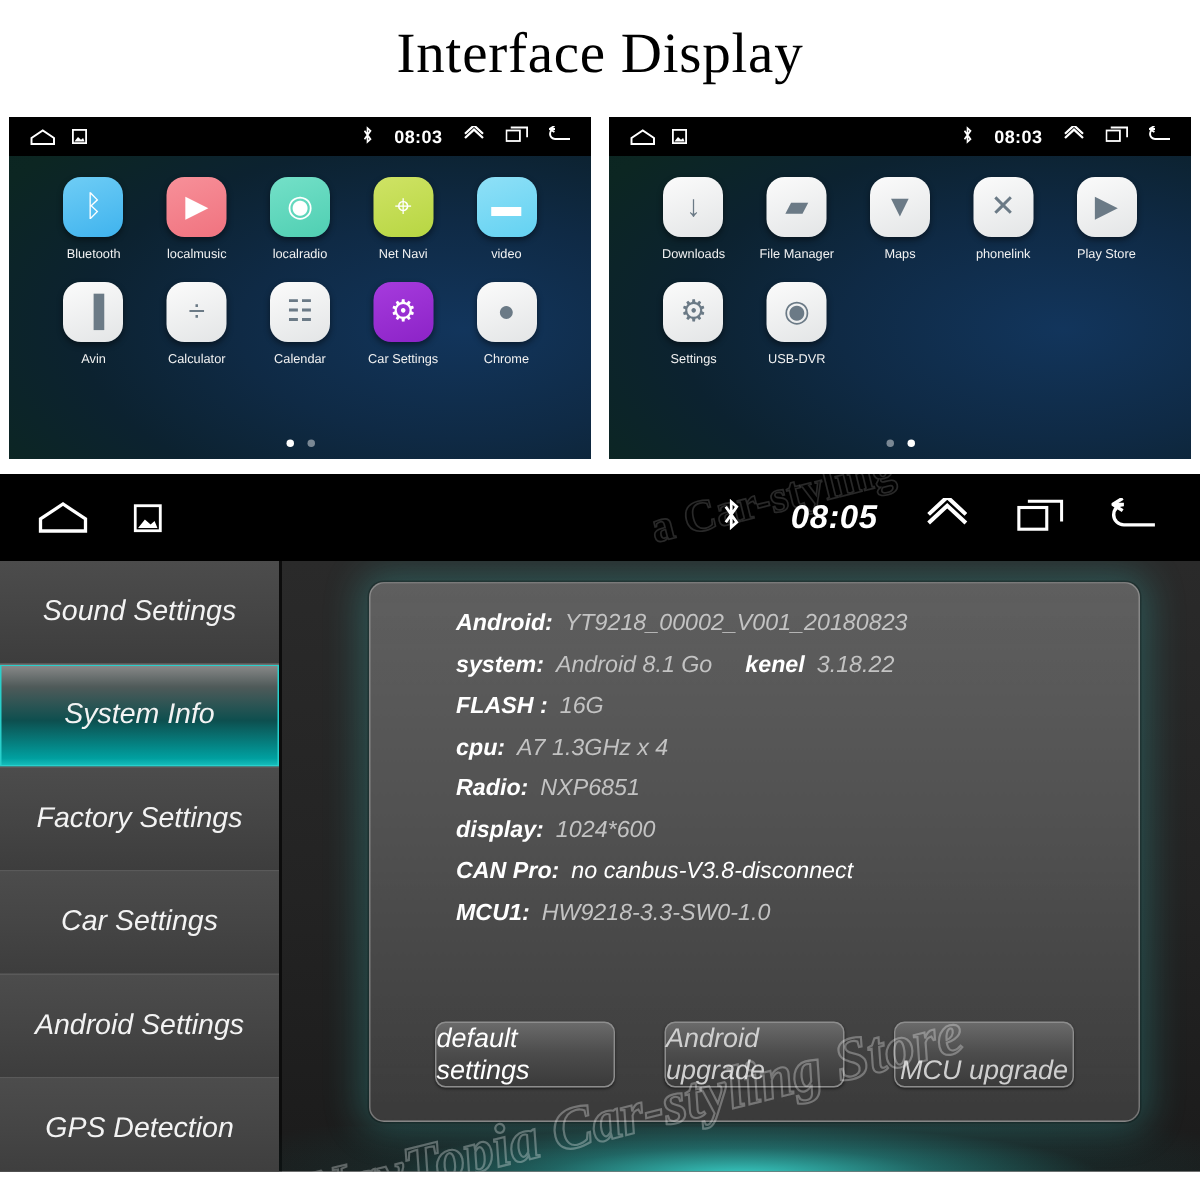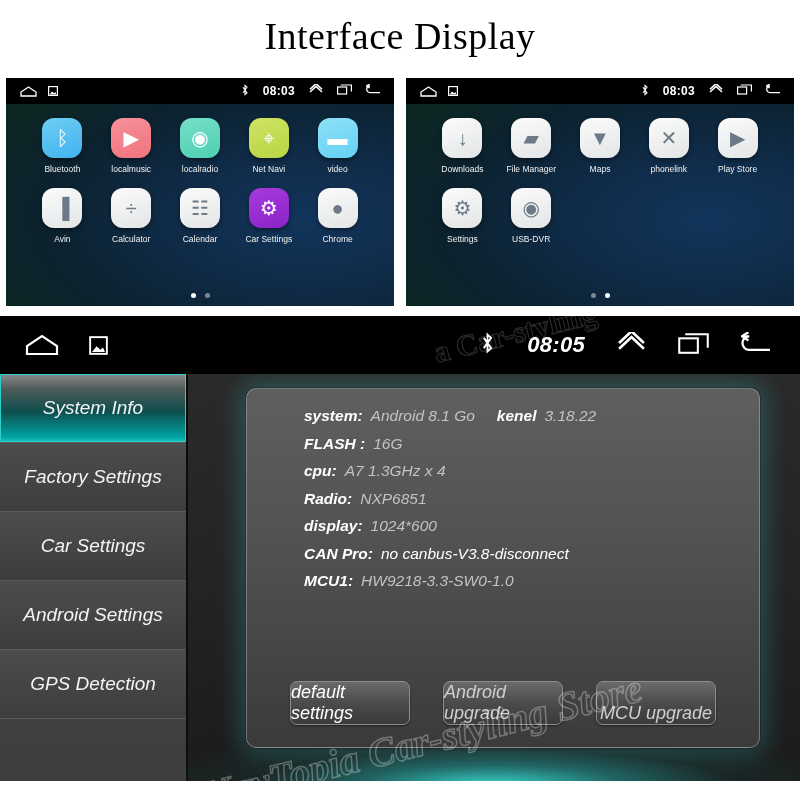--- a/index.html
+++ b/index.html
@@ -383,40 +383,47 @@
         <svg class="ic" width="31" height="21" viewBox="0 0 15 10">
             <path d="M14 8.6 L4 8.6 A3.3 3.3 0 0 1 4 2 L1 2" fill="none" stroke="#fff" stroke-width="1.1"></path>
             <path d="M3.6 0 L0.4 2 L3.6 4" fill="none" stroke="#fff" stroke-width="1.1"></path>
           </svg>
       </span>
     </div>
   </div>
 
   <div class="panel-body">
     <div class="sidebar" id="sidebar">
+        <div class="side-item">
+          <span>Sound Settings</span>
+        </div>
         <div class="side-item sel">
           <span>System Info</span>
         </div>
         <div class="side-item">
           <span>Factory Settings</span>
         </div>
         <div class="side-item">
           <span>Car Settings</span>
         </div>
         <div class="side-item">
           <span>Android Settings</span>
         </div>
         <div class="side-item">
           <span>GPS Detection</span>
         </div>
       </div>
 
     <div class="content">
       <div class="card">
         <div class="info-list" id="info-list">
+            <div class="info-row">
+              <span class="k">Android:</span>
+              <span class="v">YT9218_00002_V001_20180823</span>
+            </div>
             <div class="info-row">
               <span class="k">system:</span>
               <span class="v">Android 8.1 Go</span>
               <span class="k2">kenel</span>
               <span class="v">3.18.22</span>
             </div>
             <div class="info-row">
               <span class="k">FLASH :</span>
               <span class="v">16G</span>
             </div>

